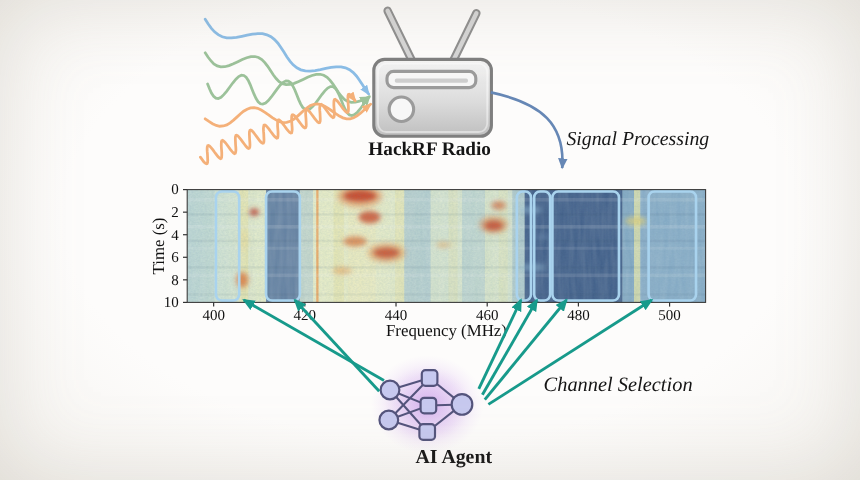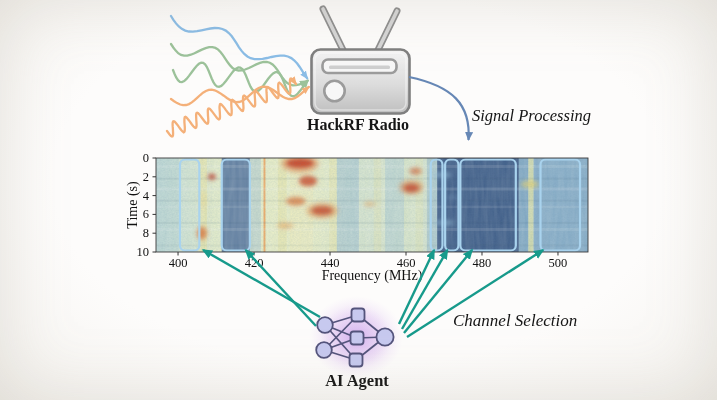--- a/index.html
+++ b/index.html
@@ -9,21 +9,21 @@
     background:radial-gradient(ellipse at 50% 45%, #fdfcfb 60%, #f4f2ee 100%);
   }
   .stage::after{
     content:"";position:absolute;inset:0;pointer-events:none;
     box-shadow:inset 0 0 70px rgba(150,140,125,.22);
   }
   .lbl{position:absolute;color:#151515;white-space:nowrap;}
   .em-label{left:70px;top:64px;font-style:italic;font-size:17.5px;}
   .radio-label{left:301px;top:116px;width:114px;text-align:center;font-weight:bold;font-size:16px;}
   .sig-label{left:472px;top:106px;font-style:italic;font-size:16.5px;}
-  .agent-label{left:304px;top:371px;width:106px;text-align:center;font-weight:bold;font-size:16.5px;}
+  .agent-label{left:304px;top:371px;width:106px;text-align:right;font-weight:bold;font-size:16.5px;}
   .chan-label{left:453px;top:311px;font-style:italic;font-size:17px;text-align:center;}
   svg{position:absolute;left:0;top:0;}
   .tick{font-family:"Liberation Serif",serif;font-size:12.5px;fill:#111;}
   .axis{font-family:"Liberation Serif",serif;font-size:14px;fill:#111;}
 </style>
 </head>
 <body>
 
 <div class="stage">
 

